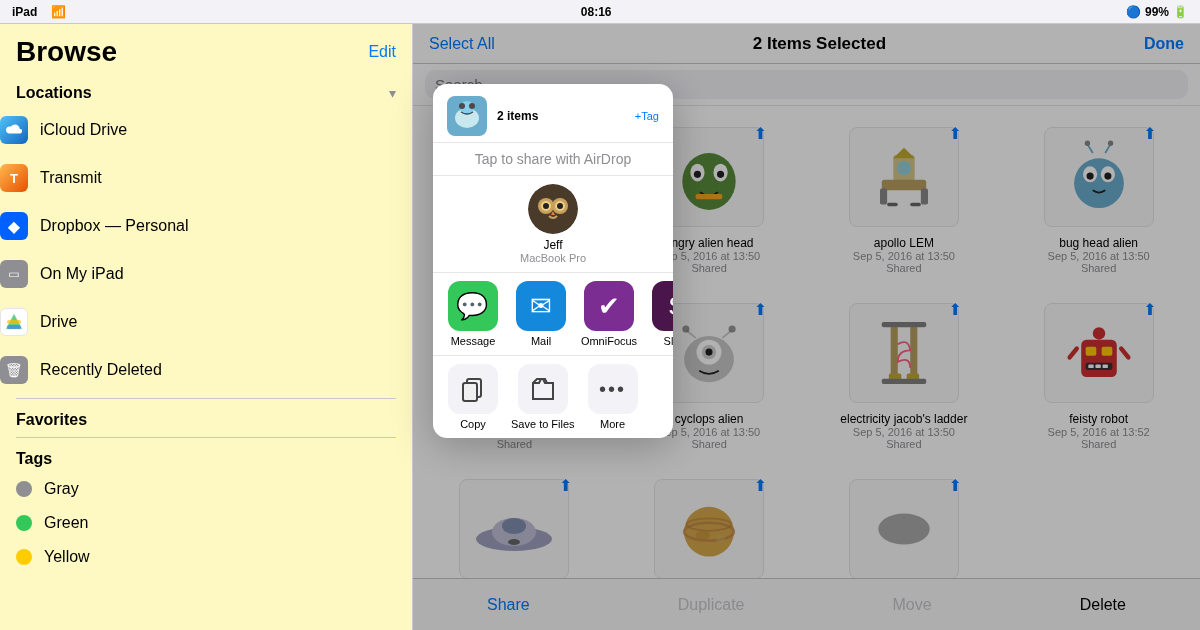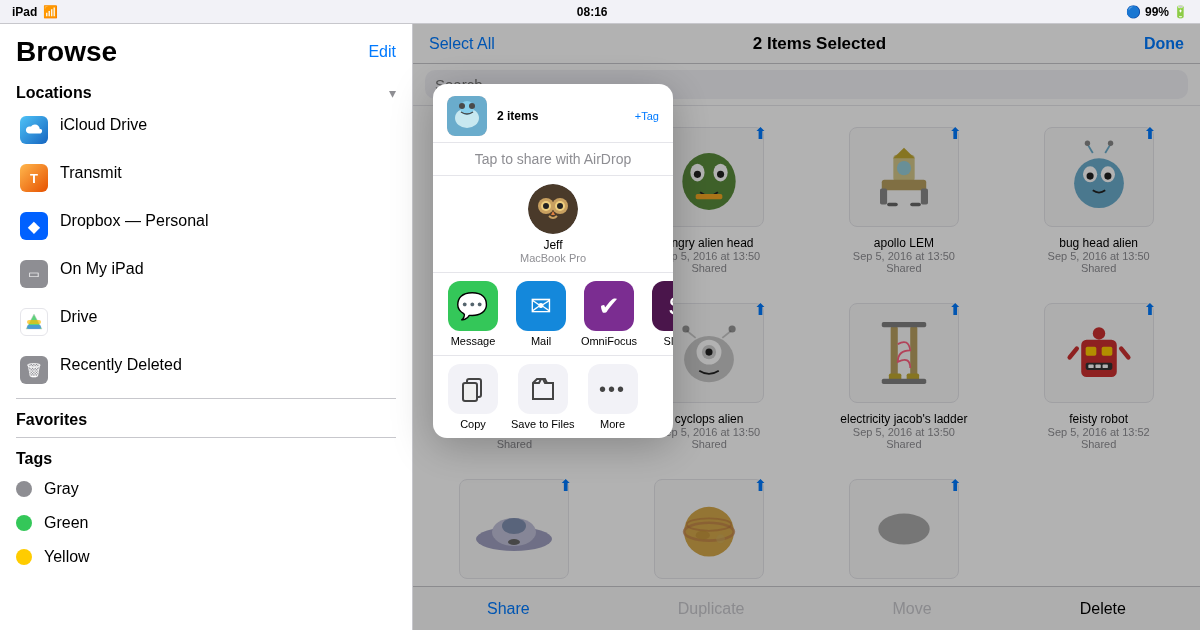--- a/index.html
+++ b/index.html
@@ -11,35 +11,35 @@
       height: 24px;
       display: flex;
       align-items: center;
       justify-content: space-between;
       padding: 0 12px;
       font-size: 12px;
       font-weight: 600;
       color: #000;
       border-bottom: 1px solid #c7c7cc;
     }
-    .status-left { display: flex; align-items: center; gap: 6px; }
+    .status-left { display: flex; align-items: center; gap: 14px; }
     .status-center { font-size: 12px; font-weight: 600; }
     .status-right { display: flex; align-items: center; gap: 4px; }
 
     
     .main-layout {
       display: flex;
       flex: 1;
       overflow: hidden;
     }
 
     
     .sidebar {
       width: 413px;
-      background: #ffffff;
+      background: #fef9c3;
       border-right: 1px solid #c7c7cc;
       display: flex;
       flex-direction: column;
       overflow-y: auto;
     }
     .sidebar-header {
       padding: 12px 16px 8px;
       display: flex;
       align-items: center;
       justify-content: space-between;
@@ -61,21 +61,22 @@
       justify-content: space-between;
     }
     .section-title {
       font-size: 16px;
       font-weight: 600;
       color: #000;
     }
     .chevron { color: #8e8e93; font-size: 14px; }
     .sidebar-item {
       display: flex;
-      padding: 10px 20px;
+      align-items: center;
+      padding: 10px 0;
       gap: 12px;
       cursor: pointer;
     }
     .sidebar-item .item-icon {
       width: 28px;
       height: 28px;
       display: flex;
       align-items: center;
       justify-content: center;
       border-radius: 6px;
@@ -207,21 +208,21 @@
       text-align: center;
     }
     .file-shared {
       font-size: 11px;
       color: #8e8e93;
       text-align: center;
     }
 
     
     .bottom-toolbar {
-      height: 44px;
+      height: 52px;
       border-top: 1px solid #c7c7cc;
       display: flex;
       align-items: center;
       justify-content: space-around;
       background: #f9f9f9;
     }
     .bottom-btn {
       font-size: 16px;
       color: #007aff;
       cursor: pointer;

